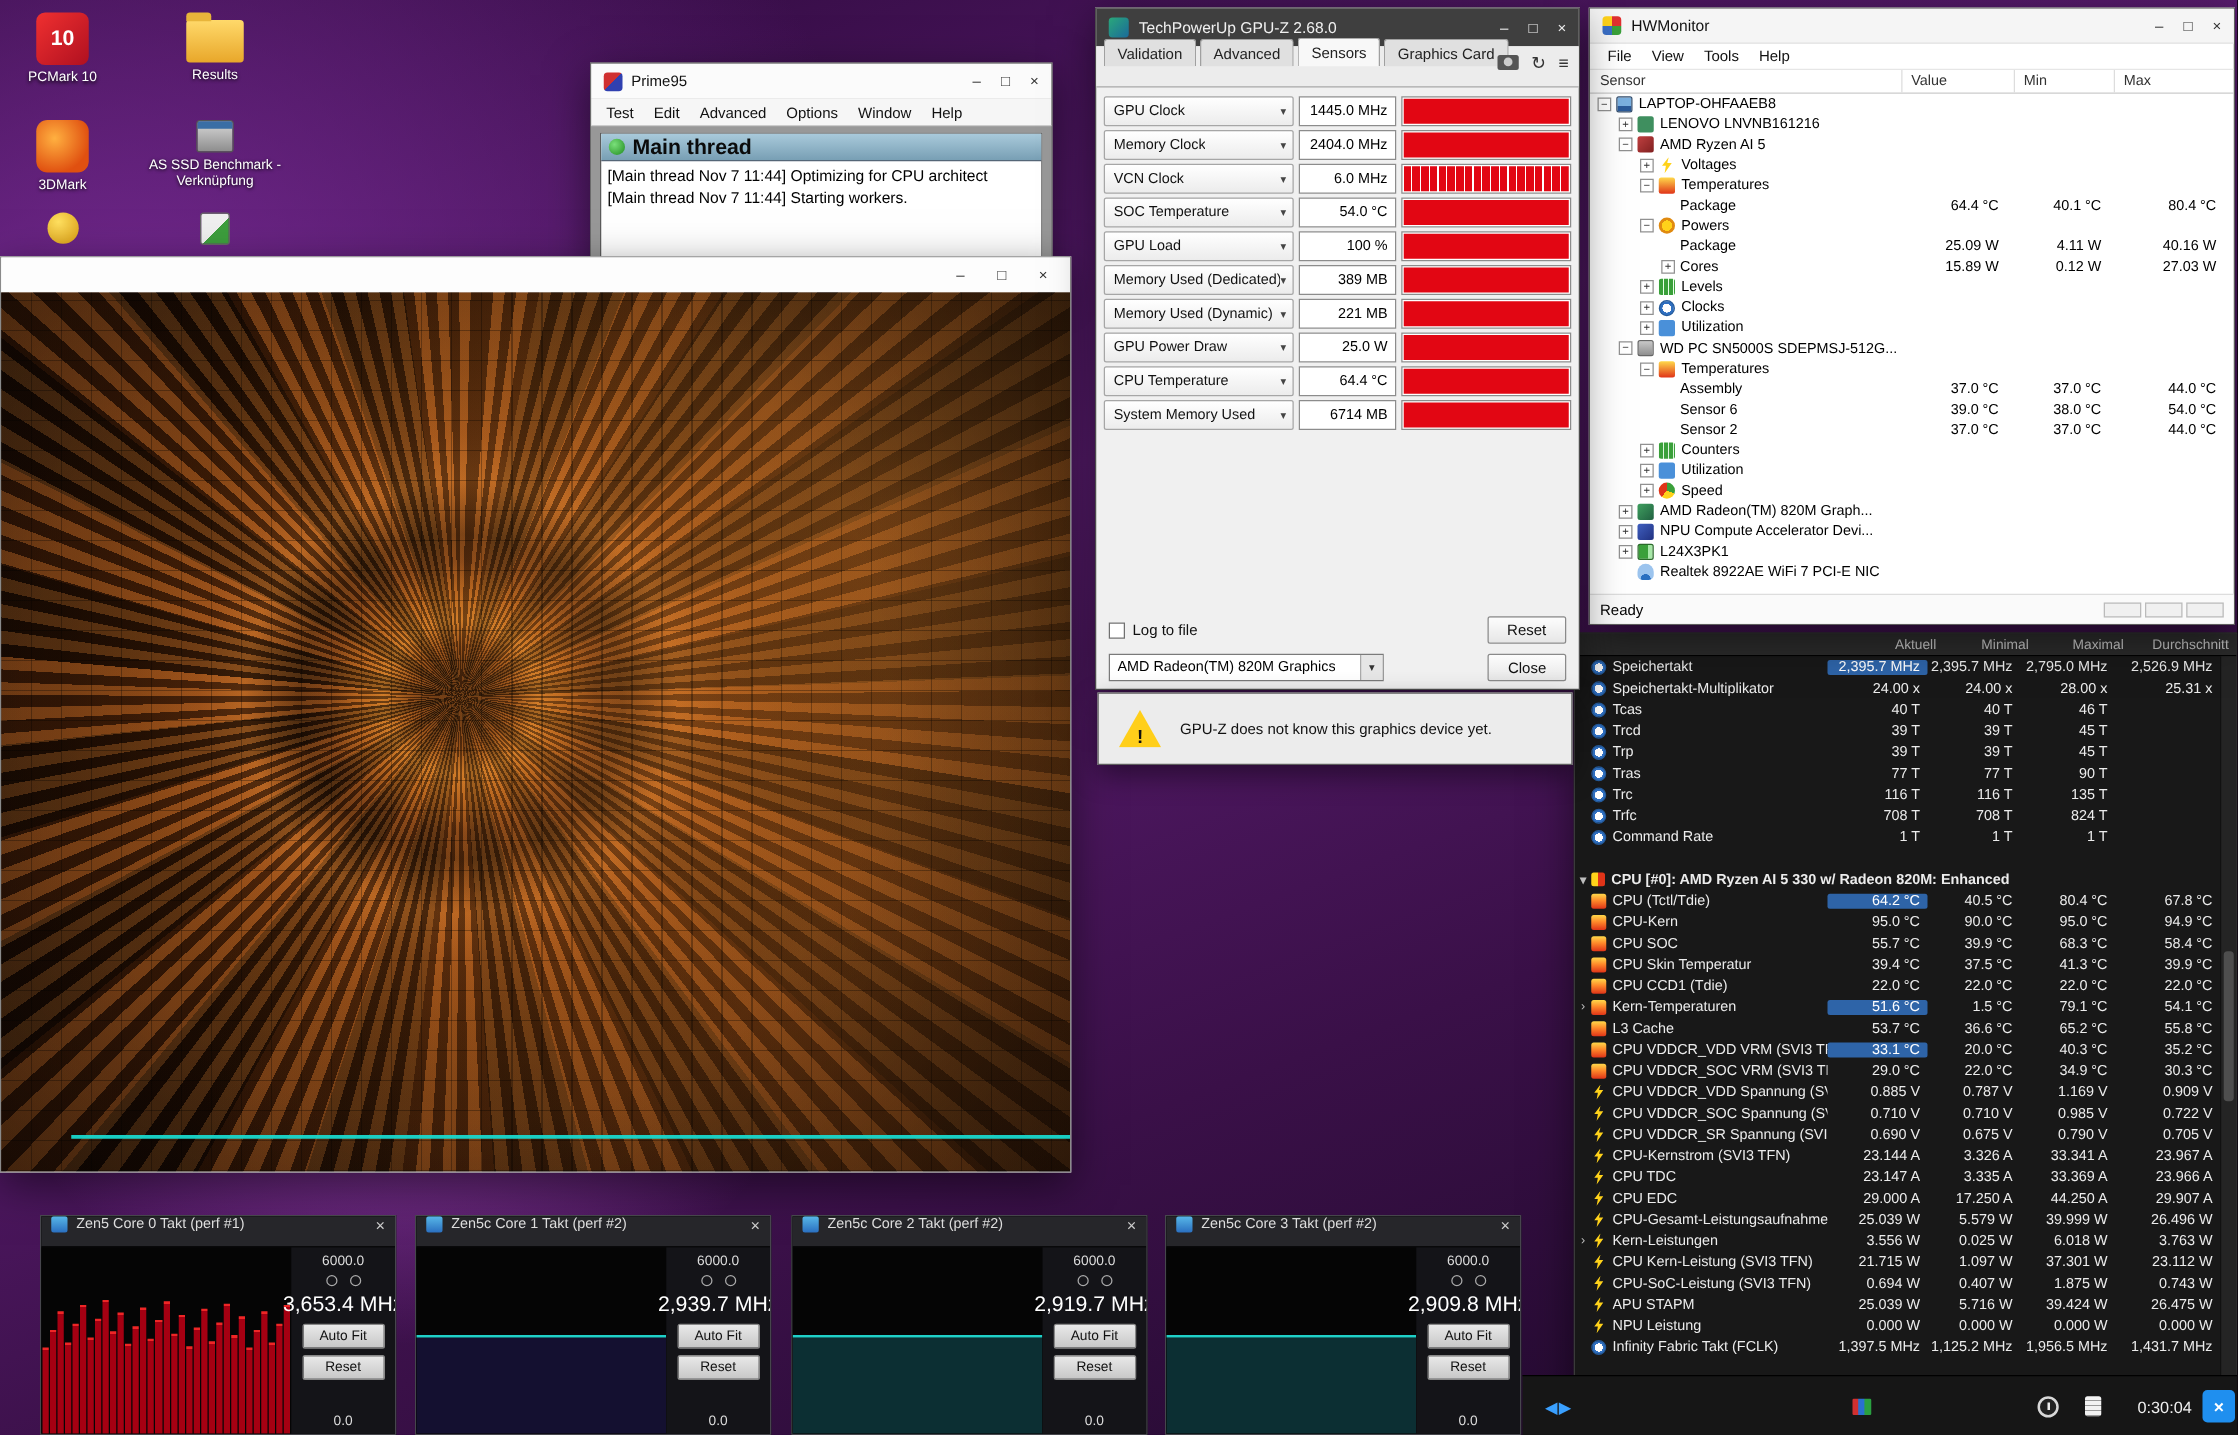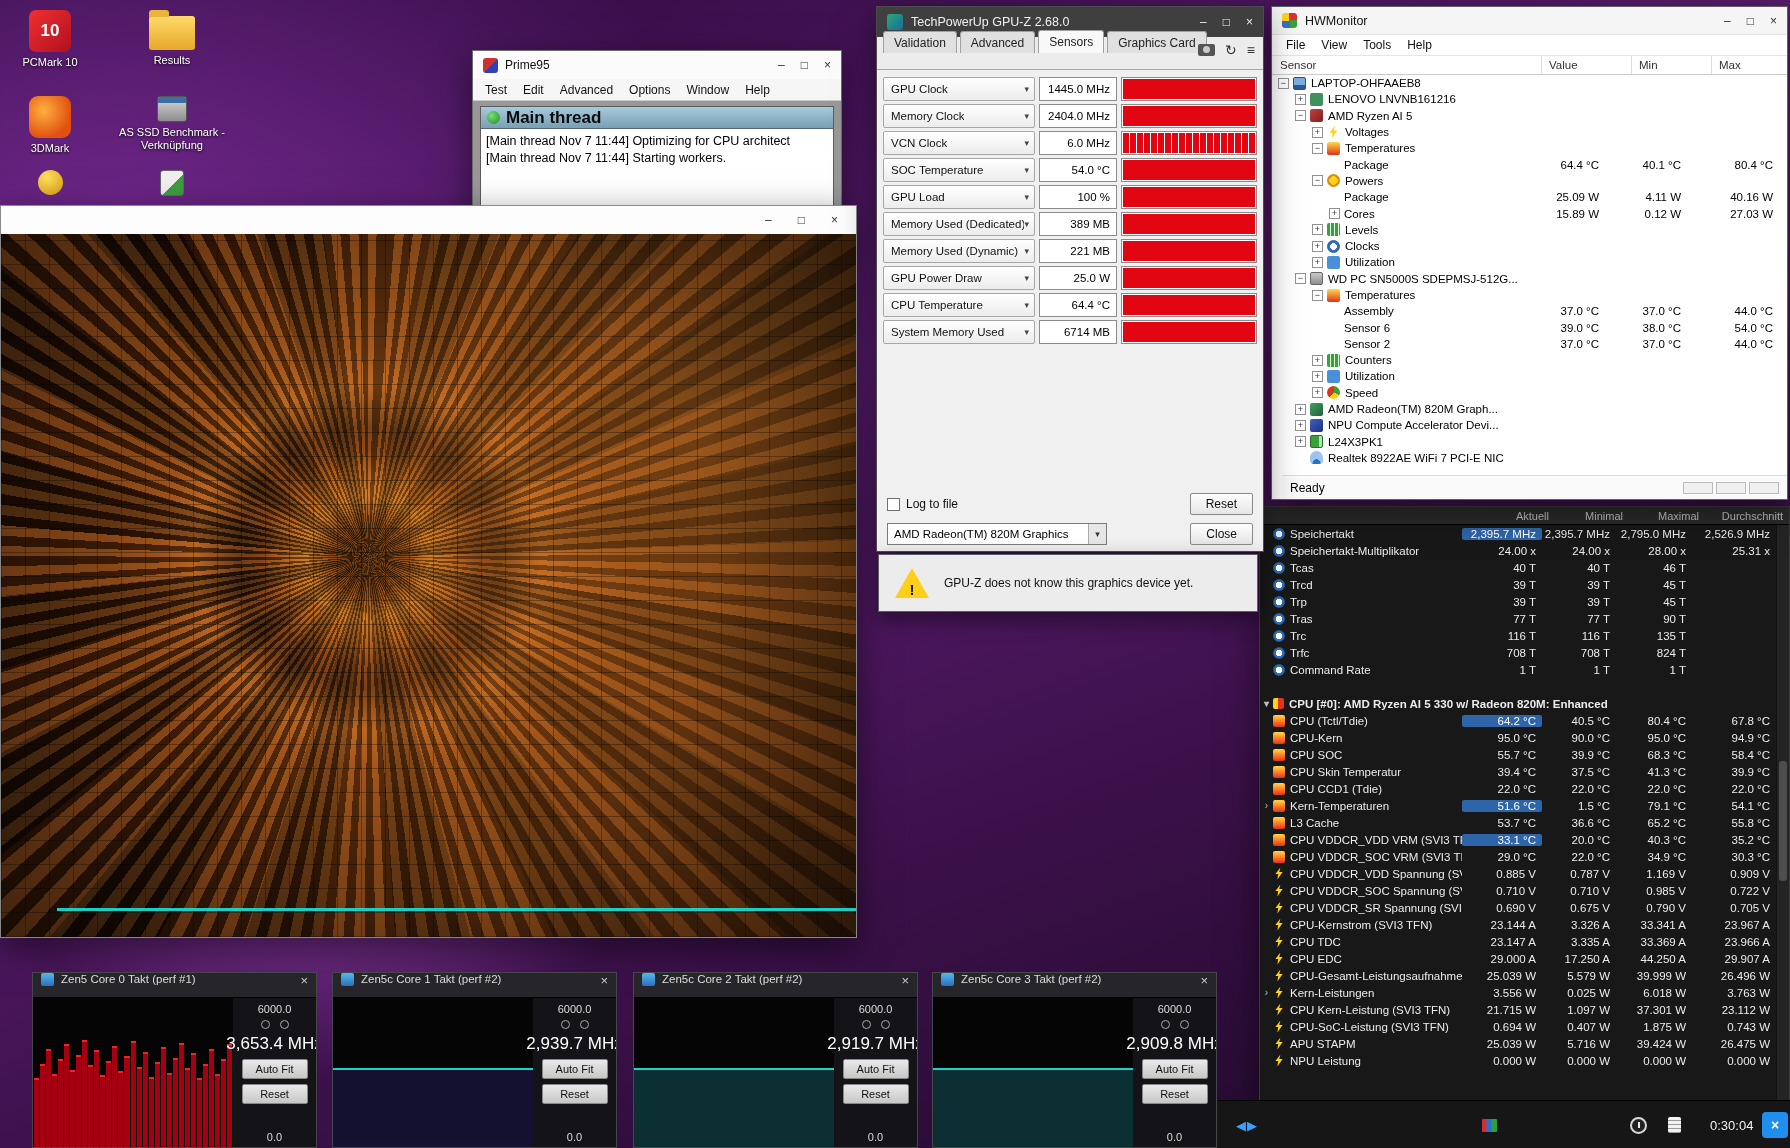--- a/index.html
+++ b/index.html
@@ -95,21 +95,21 @@
   
   #hwmon{left:1271px;top:6px;width:517px;height:494px;background:#fff;border:1px solid #5e5e5e;z-index:30;font-size:12px;color:#000}
   .hm-title{height:28px;background:#f5f5f5;display:flex;align-items:center;gap:8px;padding:0 10px;border-bottom:1px solid #e2e2e2}
   .hm-ico{width:15px;height:15px;border-radius:3px;background:conic-gradient(#e03030 0 25%,#3aa03a 25% 50%,#3a6ec5 50% 75%,#ffd21a 75% 100%)}
   .hm-title-text{flex:1;font-size:12.5px;color:#111}
   .hm-menu{height:21px;display:flex;align-items:center;padding:0 6px;border-bottom:1px solid #e6e6e6}
   .hm-menu span{padding:0 8px;color:#111}
   .hm-cols{height:19px;display:flex;align-items:center;border-bottom:1px solid #ccc;color:#333;font-size:11.5px}
   .hm-col-sensor{flex:1;padding-left:8px}
   .hm-col{border-left:1px solid #ddd;padding-left:7px;height:100%;display:flex;align-items:center}
-  .hm-col.c1{width:90px}.hm-col.c2{width:80px}.hm-col.c3{width:76px}
+  .hm-col.c1{width:90px}.hm-col.c2{width:80px}.hm-col.c3{width:96px}
   #hm-tree{position:absolute;top:68px;left:0;right:0;bottom:24px;overflow:hidden}
   .hm-row{height:16.3px;display:flex;align-items:center;font-size:11.5px}
   .hm-ind{flex:none}
   .hm-exp{width:11px;height:11px;border:1px solid #919191;background:#fff;display:flex;align-items:center;justify-content:center;font-size:9px;line-height:1;color:#333;margin-right:4px;flex:none}
   .hm-exp-sp{width:15px;flex:none}
   .hm-ic{width:13px;height:13px;margin-right:5px;border-radius:2px;flex:none}
   .hw-computer{background:linear-gradient(180deg,#7ab0e0 0 60%,#2a5a9a 60% 100%);border:1px solid #334e6e}
   .hw-board{background:#3f8f5f}
   .hw-chip{background:linear-gradient(135deg,#c04040,#802020)}
   .hw-volt{background:#ffd21a;clip-path:polygon(62% 0,20% 55%,44% 55%,36% 100%,80% 38%,52% 38%);border-radius:0}
@@ -121,21 +121,21 @@
   .hw-disk{background:linear-gradient(180deg,#c8c8c8,#8f8f8f);border:1px solid #666}
   .hw-counters{background:repeating-linear-gradient(90deg,#3aa03a 0 3px,#ddf5dd 3px 4px)}
   .hw-speed{background:conic-gradient(from 220deg,#e03418 0 40%,#3aa03a 40% 70%,#ffd21a 70% 100%);border-radius:50%}
   .hw-gpu{background:linear-gradient(135deg,#40a060,#206040)}
   .hw-npu{background:linear-gradient(135deg,#4060c0,#203080)}
   .hw-battery{background:linear-gradient(90deg,#3aa03a 0 70%,#a8e8a8 70% 100%);border:1px solid #2a6a2a}
   .hw-wifi{background:radial-gradient(circle at 50% 95%,#2a6fc0 0 28%,#9cc4ee 30% 100%);border-radius:50% 50% 4px 4px}
   .hm-lab{flex:1;white-space:nowrap;overflow:hidden;color:#000}
   .hm-val{text-align:right;white-space:nowrap}
   .hm-val.c1{width:90px;padding-right:12px}.hm-val.c2{width:80px;padding-right:10px}.hm-val.c3{width:96px;padding-right:14px}
-  .hm-status{position:absolute;left:10px;right:0;bottom:0;height:24px;border-top:1px solid #ddd;display:flex;align-items:center;padding:0 8px;background:#fafafa}
+  .hm-status{position:absolute;left:0;right:0;bottom:0;height:24px;border-top:1px solid #ddd;display:flex;align-items:center;padding:0 8px;background:#fafafa}
   .hm-grips{margin-left:auto;display:flex;gap:3px}
   .hm-grip{width:30px;height:12px;border:1px solid #bbb;background:#f0f0f0}
 
   
   #hwinfo{left:1259px;top:506px;width:531px;height:642px;background:#181818;border:1px solid #3a3a3a;z-index:25;color:#ececec}
   #hi-head{height:18px;display:flex;align-items:center;background:#2b2b2b;color:#c2c2c2;font-size:11px;border-bottom:1px solid #000}
   .hi-hsp{flex:1}
   .hi-hc{text-align:right;padding-right:6px;white-space:nowrap}
   .hi-hc.ak{width:80px}.hi-hc.mi{width:74px}.hi-hc.ma{width:76px}.hi-hc.av{width:84px}
   #hi-rows{position:absolute;top:18px;left:0;right:13px;bottom:0;overflow:hidden}
@@ -932,20 +932,29 @@
           <span class="hi-c av">26.475 W</span>
         </div>
         <div class="hi-row">
           <span class="hi-chev"></span>
           <span class="hi-ic volt"></span>
           <span class="hi-lab">NPU Leistung</span>
           <span class="hi-c ak">0.000 W</span>
           <span class="hi-c mi">0.000 W</span>
           <span class="hi-c ma">0.000 W</span>
           <span class="hi-c av">0.000 W</span>
+        </div>
+        <div class="hi-row">
+          <span class="hi-chev"></span>
+          <span class="hi-ic clock"></span>
+          <span class="hi-lab">Infinity Fabric Takt (FCLK)</span>
+          <span class="hi-c ak">1,397.5 MHz</span>
+          <span class="hi-c mi">1,125.2 MHz</span>
+          <span class="hi-c ma">1,956.5 MHz</span>
+          <span class="hi-c av">1,431.7 MHz</span>
         </div>
       </div>
     <div id="hi-scroll">
       <div id="hi-thumb"></div>
     </div>
   </div>
 
   <div id="core-windows">
       <div class="cw red-bars" style="left:32px">
     <div class="cw-title">

